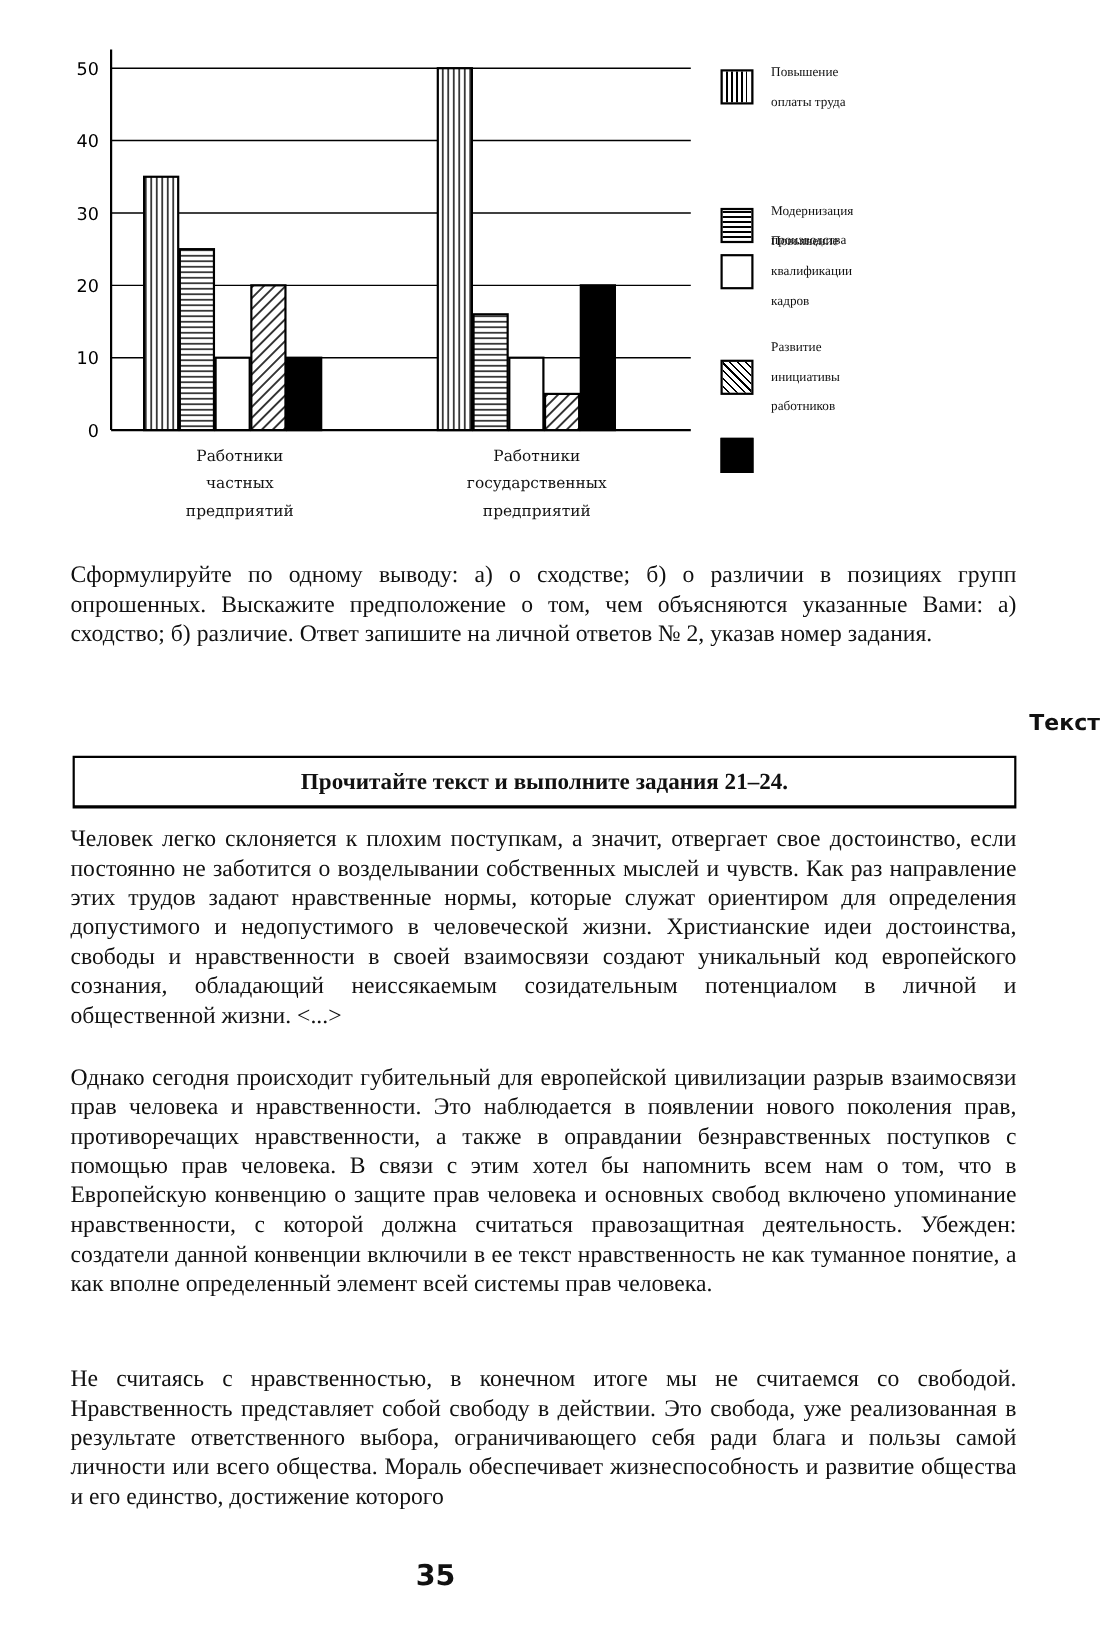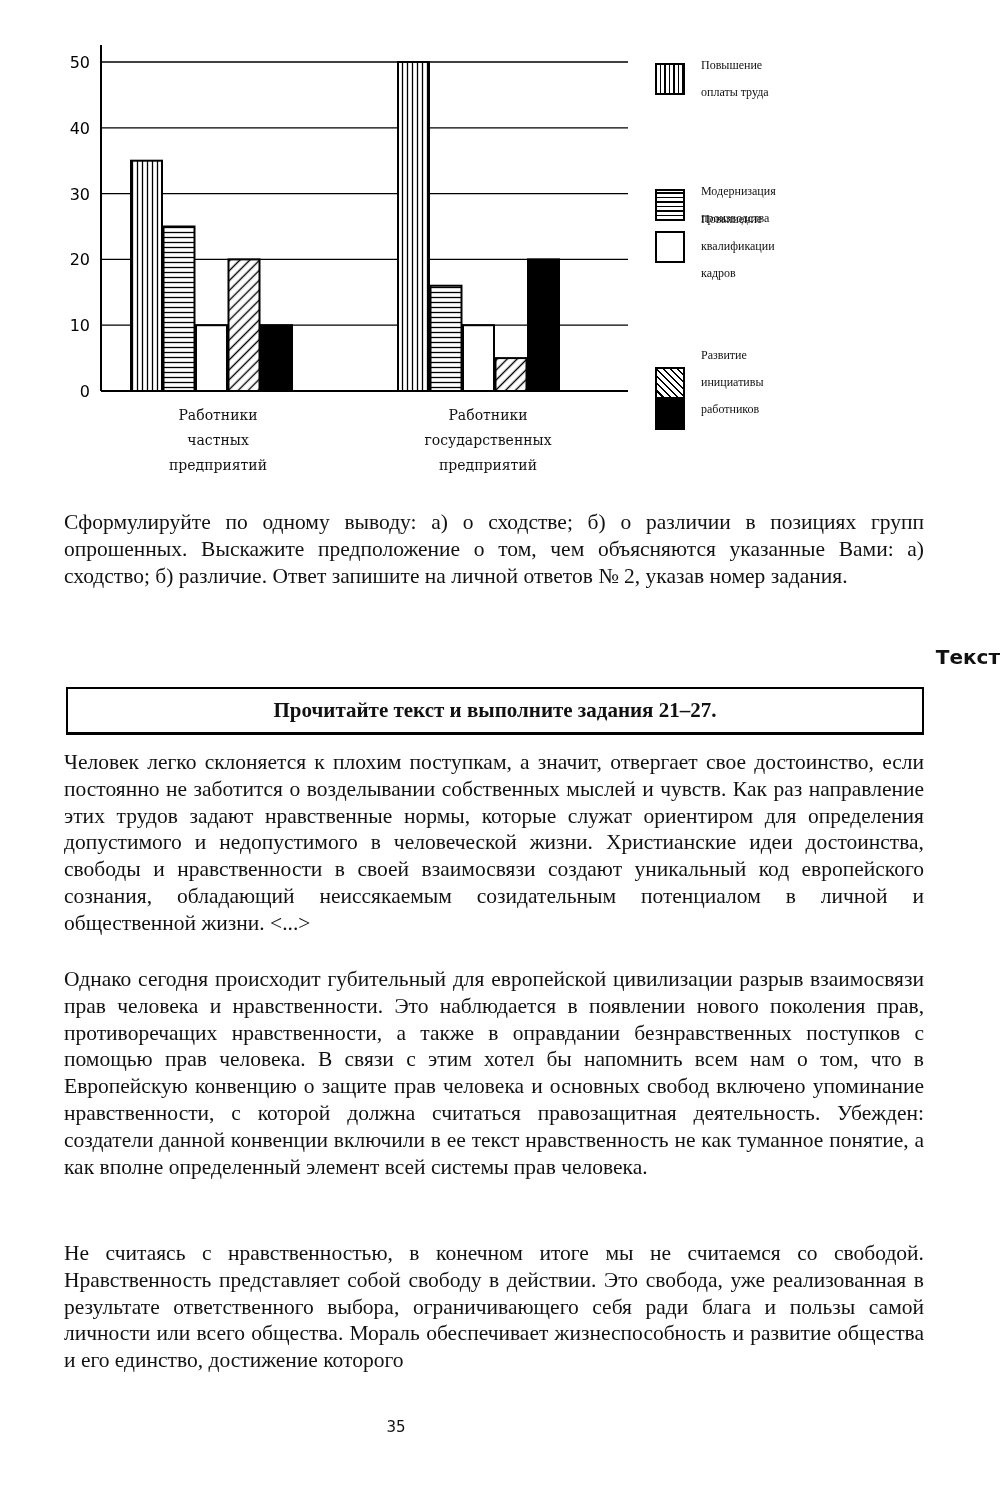--- a/index.html
+++ b/index.html
@@ -6,21 +6,21 @@
   body { width:1000px; height:1498px; position:relative; overflow:hidden; color:#111; font-family:"DejaVu Serif", serif; }
   .chart { position:absolute; left:0; top:0; width:1000px; height:500px; }
   .legend { position:absolute; left:655px; top:52px; width:320px; }
   .leg-item { position:absolute; left:0; display:flex; align-items:center; }
   .leg-sw { width:30px; height:32px; border:2px solid #000; box-sizing:border-box; margin-right:16px; flex:none; }
   .leg-text { font-family:Liberation Serif, serif; font-size:12px; line-height:27px; white-space:pre-line; }
   .cat-label { position:absolute; text-align:center; font-family:"DejaVu Serif", serif; font-size:14px; line-height:25px; white-space:pre-line; }
   .para { position:absolute; left:64px; width:860px; font-family:"Liberation Serif", serif; font-size:21.5px; line-height:26.8px; text-align:justify; }
   .heading { position:absolute; left:0; width:1000px; text-align:right; top:645px; font-family:"DejaVu Sans", sans-serif; font-weight:bold; font-size:20px; }
   .boxed { position:absolute; left:66px; top:687px; width:858px; height:48px; border:2px solid #000; border-bottom-width:3px; box-sizing:border-box; display:flex; align-items:center; justify-content:center; font-family:"Liberation Serif", serif; font-weight:bold; font-size:21px; }
-  .page-num { position:absolute; left:0; width:792px; top:1418px; text-align:center; font-family:"DejaVu Sans", sans-serif; font-weight:normal; font-size:15px; }
+  .page-num { position:absolute; left:0; width:792px; top:1418px; text-align:center; font-family:"DejaVu Sans", sans-serif; font-weight:bold; font-size:26px; }
 </style>
 </head>
 <body>
 
 <svg class="chart" width="1000" height="500" viewBox="0 0 1000 500" xmlns="http://www.w3.org/2000/svg">
   <defs>
     <pattern id="p-vert" patternUnits="userSpaceOnUse" width="5" height="10">
       <rect width="5" height="10" fill="#fff"></rect>
       <line x1="2.5" y1="0" x2="2.5" y2="10" stroke="#000" stroke-width="1.3"></line>
     </pattern>
@@ -74,21 +74,21 @@
       <div class="leg-sw" style="background: repeating-linear-gradient(0deg, rgb(255, 255, 255) 0px, rgb(255, 255, 255) 3px, rgb(0, 0, 0) 3px, rgb(0, 0, 0) 4.5px);"></div>
       <div class="leg-text">Модернизация
 производства</div>
     </div>
     <div class="leg-item" style="top: 154px;">
       <div class="leg-sw" style="background: rgb(255, 255, 255);"></div>
       <div class="leg-text">Повышение
 квалификации
 кадров</div>
     </div>
-    <div class="leg-item" style="top: 250px; margin-top: 40px;">
+    <div class="leg-item" style="top: 250px;">
       <div class="leg-sw" style="background: repeating-linear-gradient(45deg, rgb(255, 255, 255) 0px, rgb(255, 255, 255) 3.5px, rgb(0, 0, 0) 3.5px, rgb(0, 0, 0) 5px);"></div>
       <div class="leg-text">Развитие
 инициативы
 работников</div>
     </div>
     <div class="leg-item" style="top: 346px;">
       <div class="leg-sw" style="background: rgb(0, 0, 0);"></div>
     </div>
   </div>
 <div id="cats">
@@ -97,20 +97,20 @@
 предприятий</div>
     <div class="cat-label" style="left: 378px; width: 220px; top: 403px;">Работники
 государственных
 предприятий</div>
   </div>
 
 <div class="para" style="top:509px;">Сформулируйте по одному выводу: а) о сходстве; б) о различии в позициях групп опрошенных. Выскажите предположение о том, чем объясняются указанные Вами: а) сходство; б) различие. Ответ запишите на личной ответов № 2, указав номер задания.</div>
 
 <div class="heading">Текст</div>
 <div class="boxed">
-    <span>Прочитайте текст и выполните задания 21–27.</span>
+    <span>Прочитайте текст и выполните задания 21–24.</span>
   </div>
 
 <div class="para" style="top:749px; text-indent:0;">Человек легко склоняется к плохим поступкам, а значит, отвергает свое достоинство, если постоянно не заботится о возделывании собственных мыслей и чувств. Как раз направление этих трудов задают нравственные нормы, которые служат ориентиром для определения допустимого и недопустимого в человеческой жизни. Христианские идеи достоинства, свободы и нравственности в своей взаимосвязи создают уникальный код европейского сознания, обладающий неиссякаемым созидательным потенциалом в личной и общественной жизни. &lt;...&gt;</div>
 <div class="para" style="top:966px;">Однако сегодня происходит губительный для европейской цивилизации разрыв взаимосвязи прав человека и нравственности. Это наблюдается в появлении нового поколения прав, противоречащих нравственности, а также в оправдании безнравственных поступков с помощью прав человека. В связи с этим хотел бы напомнить всем нам о том, что в Европейскую конвенцию о защите прав человека и основных свобод включено упоминание нравственности, с которой должна считаться правозащитная деятельность. Убежден: создатели данной конвенции включили в ее текст нравственность не как туманное понятие, а как вполне определенный элемент всей системы прав человека.</div>
 <div class="para" style="top:1240px;">Не считаясь с нравственностью, в конечном итоге мы не считаемся со свободой. Нравственность представляет собой свободу в действии. Это свобода, уже реализованная в результате ответственного выбора, ограничивающего себя ради блага и пользы самой личности или всего общества. Мораль обеспечивает жизнеспособность и развитие общества и его единство, достижение которого</div>
 
 <div class="page-num">35</div>
 
 </body></html>

